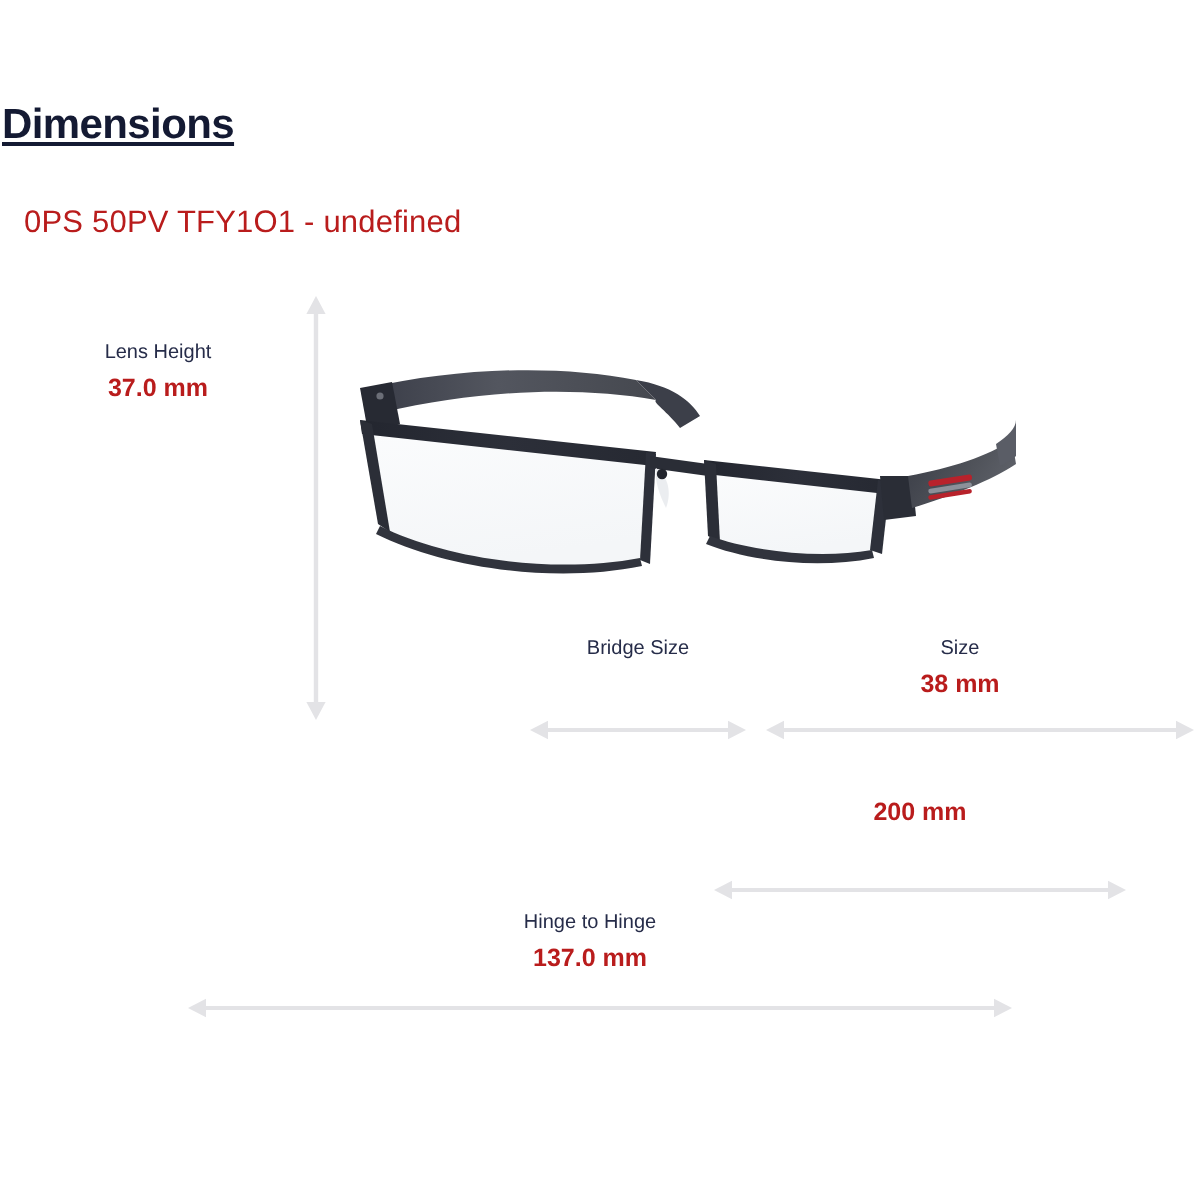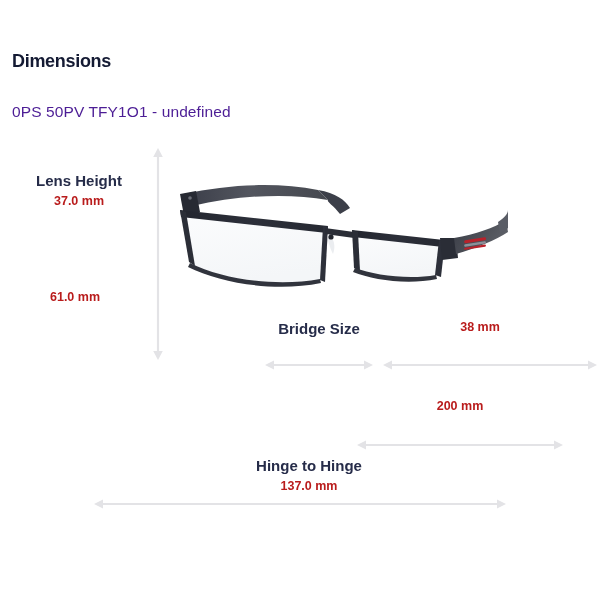--- a/index.html
+++ b/index.html
@@ -13,65 +13,66 @@
     position: relative;
     overflow: hidden;
     font-family: "Liberation Sans", sans-serif;
     color: #1e2442;
     -webkit-font-smoothing: antialiased;
   }
 
   
   #page-title {
     position: absolute;
-    left: 12px;
+    left: 1px;
     top: 52px;
-    font-size: 18px;
+    font-size: 21px;
     font-weight: 700;
     letter-spacing: -0.3px;
     color: #141a33;
     line-height: 1;
+    text-decoration: underline;
   }
   #page-subtitle {
     position: absolute;
     left: 12px;
     top: 104px;
     font-size: 15.5px;
     font-weight: 400;
-    color: #4c1d95;
+    color: #b91c1c;
     line-height: 1;
     letter-spacing: 0.1px;
   }
 
   
   .meas-label {
     position: absolute;
     text-align: center;
     line-height: 1.45;
     white-space: nowrap;
   }
   .meas-label .m-name {
     display: block;
-    font-size: 15px;
-    font-weight: 700;
+    font-size: 10px;
+    font-weight: 400;
     color: #262c49;
   }
   .meas-label .m-value {
     display: block;
     font-size: 12.5px;
     font-weight: 700;
     color: #b91c1c;
   }
 
   #label-lens-height      { left: 3px;   top: 170px; width: 152px; }
   #label-effective-diam   { left: 0px;   top: 288px; width: 150px; }
   #label-bridge-size      { left: 264px; top: 318px; width: 110px; }
   #label-size             { left: 425px; top: 318px; width: 110px; }
   #label-temple-length    { left: 355px; top: 397px; width: 210px; }
-  #label-hinge-to-hinge   { left: 149px; top: 455px; width: 320px; }
+  #label-hinge-to-hinge   { left: 135px; top: 455px; width: 320px; }
 
   
   .arrow {
     position: absolute;
   }
   .arrow svg { display: block; overflow: visible; }
 
   #arrow-lens-vertical { left: 148px; top: 146px; }
   #arrow-bridge        { left: 264px; top: 357px; }
   #arrow-size          { left: 382px; top: 357px; }
@@ -198,28 +199,28 @@
     <polygon points="413,8 404,3.4 404,12.6" fill="#e3e3e6"></polygon>
   </svg>
 </div>
 
 <div class="meas-label" id="label-lens-height">
   <span class="m-name">Lens Height</span>
   <span class="m-value">37.0 mm</span>
 </div>
 
 <div class="meas-label" id="label-effective-diam">
-  <span class="m-value">61.0 mm</span>
 </div>
 
 <div class="meas-label" id="label-bridge-size">
   <span class="m-name">Bridge Size</span>
 </div>
 
 <div class="meas-label" id="label-size">
+  <span class="m-name">Size</span>
   <span class="m-value">38 mm</span>
 </div>
 
 <div class="meas-label" id="label-temple-length">
   <span class="m-value">200 mm</span>
 </div>
 
 <div class="meas-label" id="label-hinge-to-hinge">
   <span class="m-name">Hinge to Hinge</span>
   <span class="m-value">137.0 mm</span>

